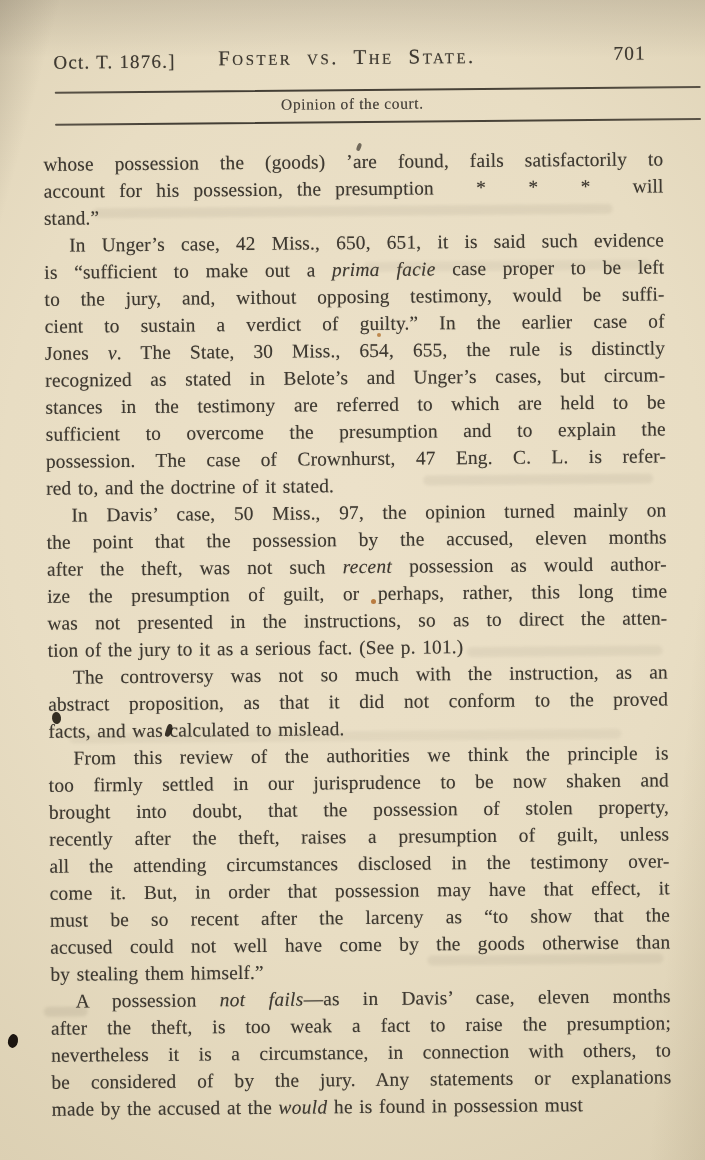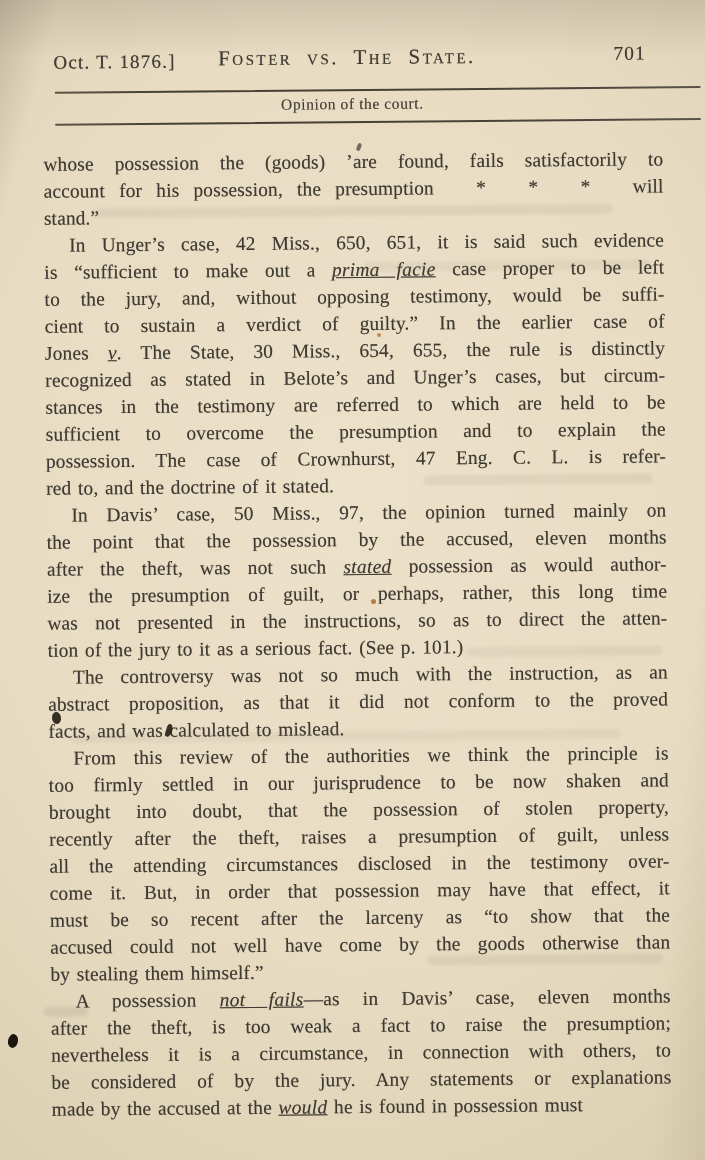--- a/index.html
+++ b/index.html
@@ -52,21 +52,21 @@
     font-size:19.4px;letter-spacing:0.15px;word-spacing:1.6px;
     color:#3e3931;
     text-shadow:0 0 0.8px rgba(62,57,49,.45);
   }
   .line{
     height:27px;line-height:27px;white-space:normal;
     text-align:justify;text-align-last:justify;
   }
   .line.last{text-align-last:left;}
   .line.indent{text-indent:25px;}
-  em{font-style:italic;letter-spacing:0.3px;text-decoration:underline;}
+  em{font-style:italic;letter-spacing:0.3px;}
   .speck{position:absolute;border-radius:50%;}
   .speck-1{left:8px;top:1034px;width:10px;height:14px;background:#1c1611;transform:rotate(12deg);}
   .speck-2{left:52px;top:712px;width:9px;height:12px;background:#251e15;opacity:.92;transform:rotate(-8deg);}
   .speck-3{left:166px;top:724px;width:6px;height:13px;background:#251e15;opacity:.9;transform:rotate(18deg);border-radius:40% 60% 60% 40%;}
   .speck-4{left:371px;top:599px;width:5px;height:5px;background:#b06a28;opacity:.85;}
   .speck-5{left:377px;top:333px;width:4px;height:4px;background:#b3722e;opacity:.8;}
   .speck-6{left:357px;top:143px;width:4px;height:8px;background:#4a4338;opacity:.75;transform:rotate(20deg);border-radius:40%;}
   .smudge{
     position:absolute;height:10px;border-radius:5px;
     background:#6e6552;opacity:0.09;filter:blur(1.6px);
@@ -106,21 +106,21 @@
         <div class="line">Jones <em>v</em>. The State, 30 Miss., 654, 655, the rule is distinctly</div>
         <div class="line">recognized as stated in Belote’s and Unger’s cases, but circum-</div>
         <div class="line">stances in the testimony are referred to which are held to be</div>
         <div class="line">sufficient to overcome the presumption and to explain the</div>
         <div class="line">possession.  The case of Crownhurst, 47 Eng. C. L. is refer-</div>
         <div class="line last">red to, and the doctrine of it stated.</div>
       </div>
       <div>
         <div class="line indent">In Davis’ case, 50 Miss., 97, the opinion turned mainly on</div>
         <div class="line">the point that the possession by the accused, eleven months</div>
-        <div class="line">after the theft, was not such <em>stated</em> possession as would author-</div>
+        <div class="line">after the theft, was not such <em>recent</em> possession as would author-</div>
         <div class="line">ize the presumption of guilt, or perhaps, rather, this long time</div>
         <div class="line">was not presented in the instructions, so as to direct the atten-</div>
         <div class="line last">tion of the jury to it as a serious fact.  (See p. 101.)</div>
       </div>
       <div>
         <div class="line indent">The controversy was not so much with the instruction, as an</div>
         <div class="line">abstract proposition, as that it did not conform to the proved</div>
         <div class="line last">facts, and was calculated to mislead.</div>
       </div>
       <div>

